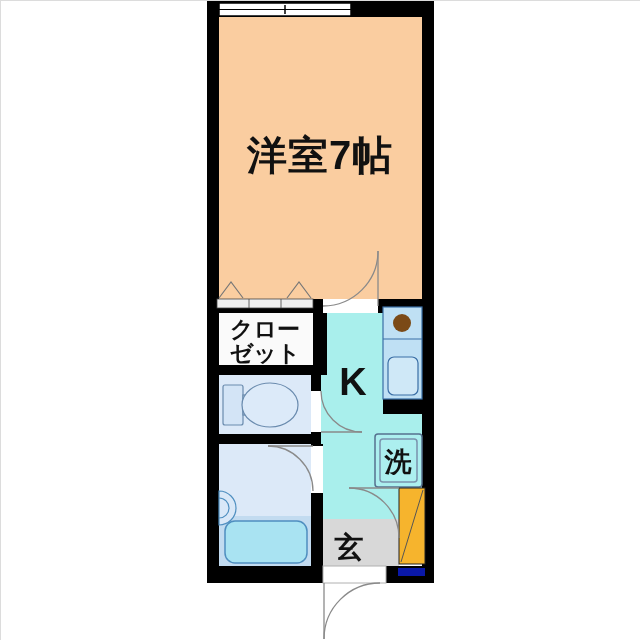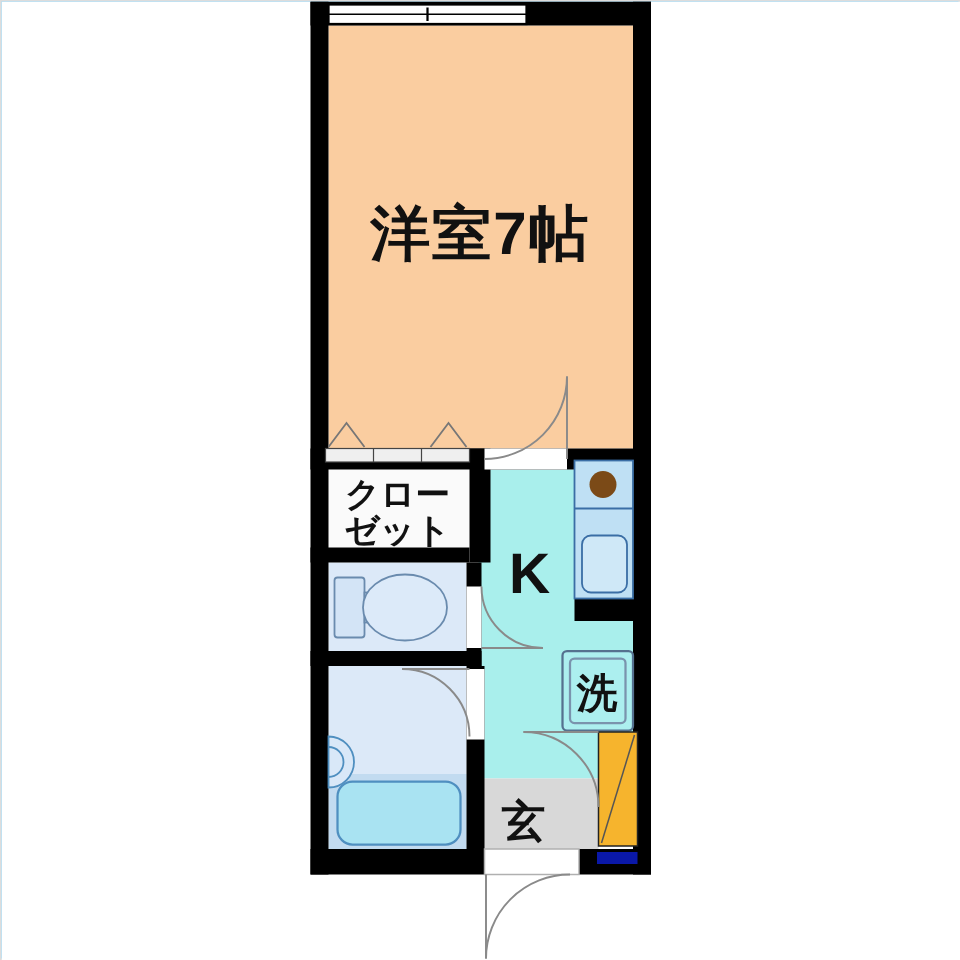--- a/index.html
+++ b/index.html
@@ -1,21 +1,21 @@
 <!DOCTYPE html>
 <html><head>
 <meta charset="utf-8">
 <style>
   html,body{margin:0;padding:0;background:#fff;}
   .canvas{
     position:relative;
     width:640px;height:640px;
     box-sizing:border-box;
     border:1px solid #dcdcdc;
-    background:#7dd3fc;
+    background:#15803d;
     font-family:"Liberation Sans", sans-serif;
   }
   svg{display:block;}
   text{
     font-family:"Liberation Sans","DejaVu Sans",sans-serif;
     font-weight:600;
     fill:#111111;
     text-anchor:middle;
   }
   .t-main{font-size:40px;letter-spacing:1px;}

